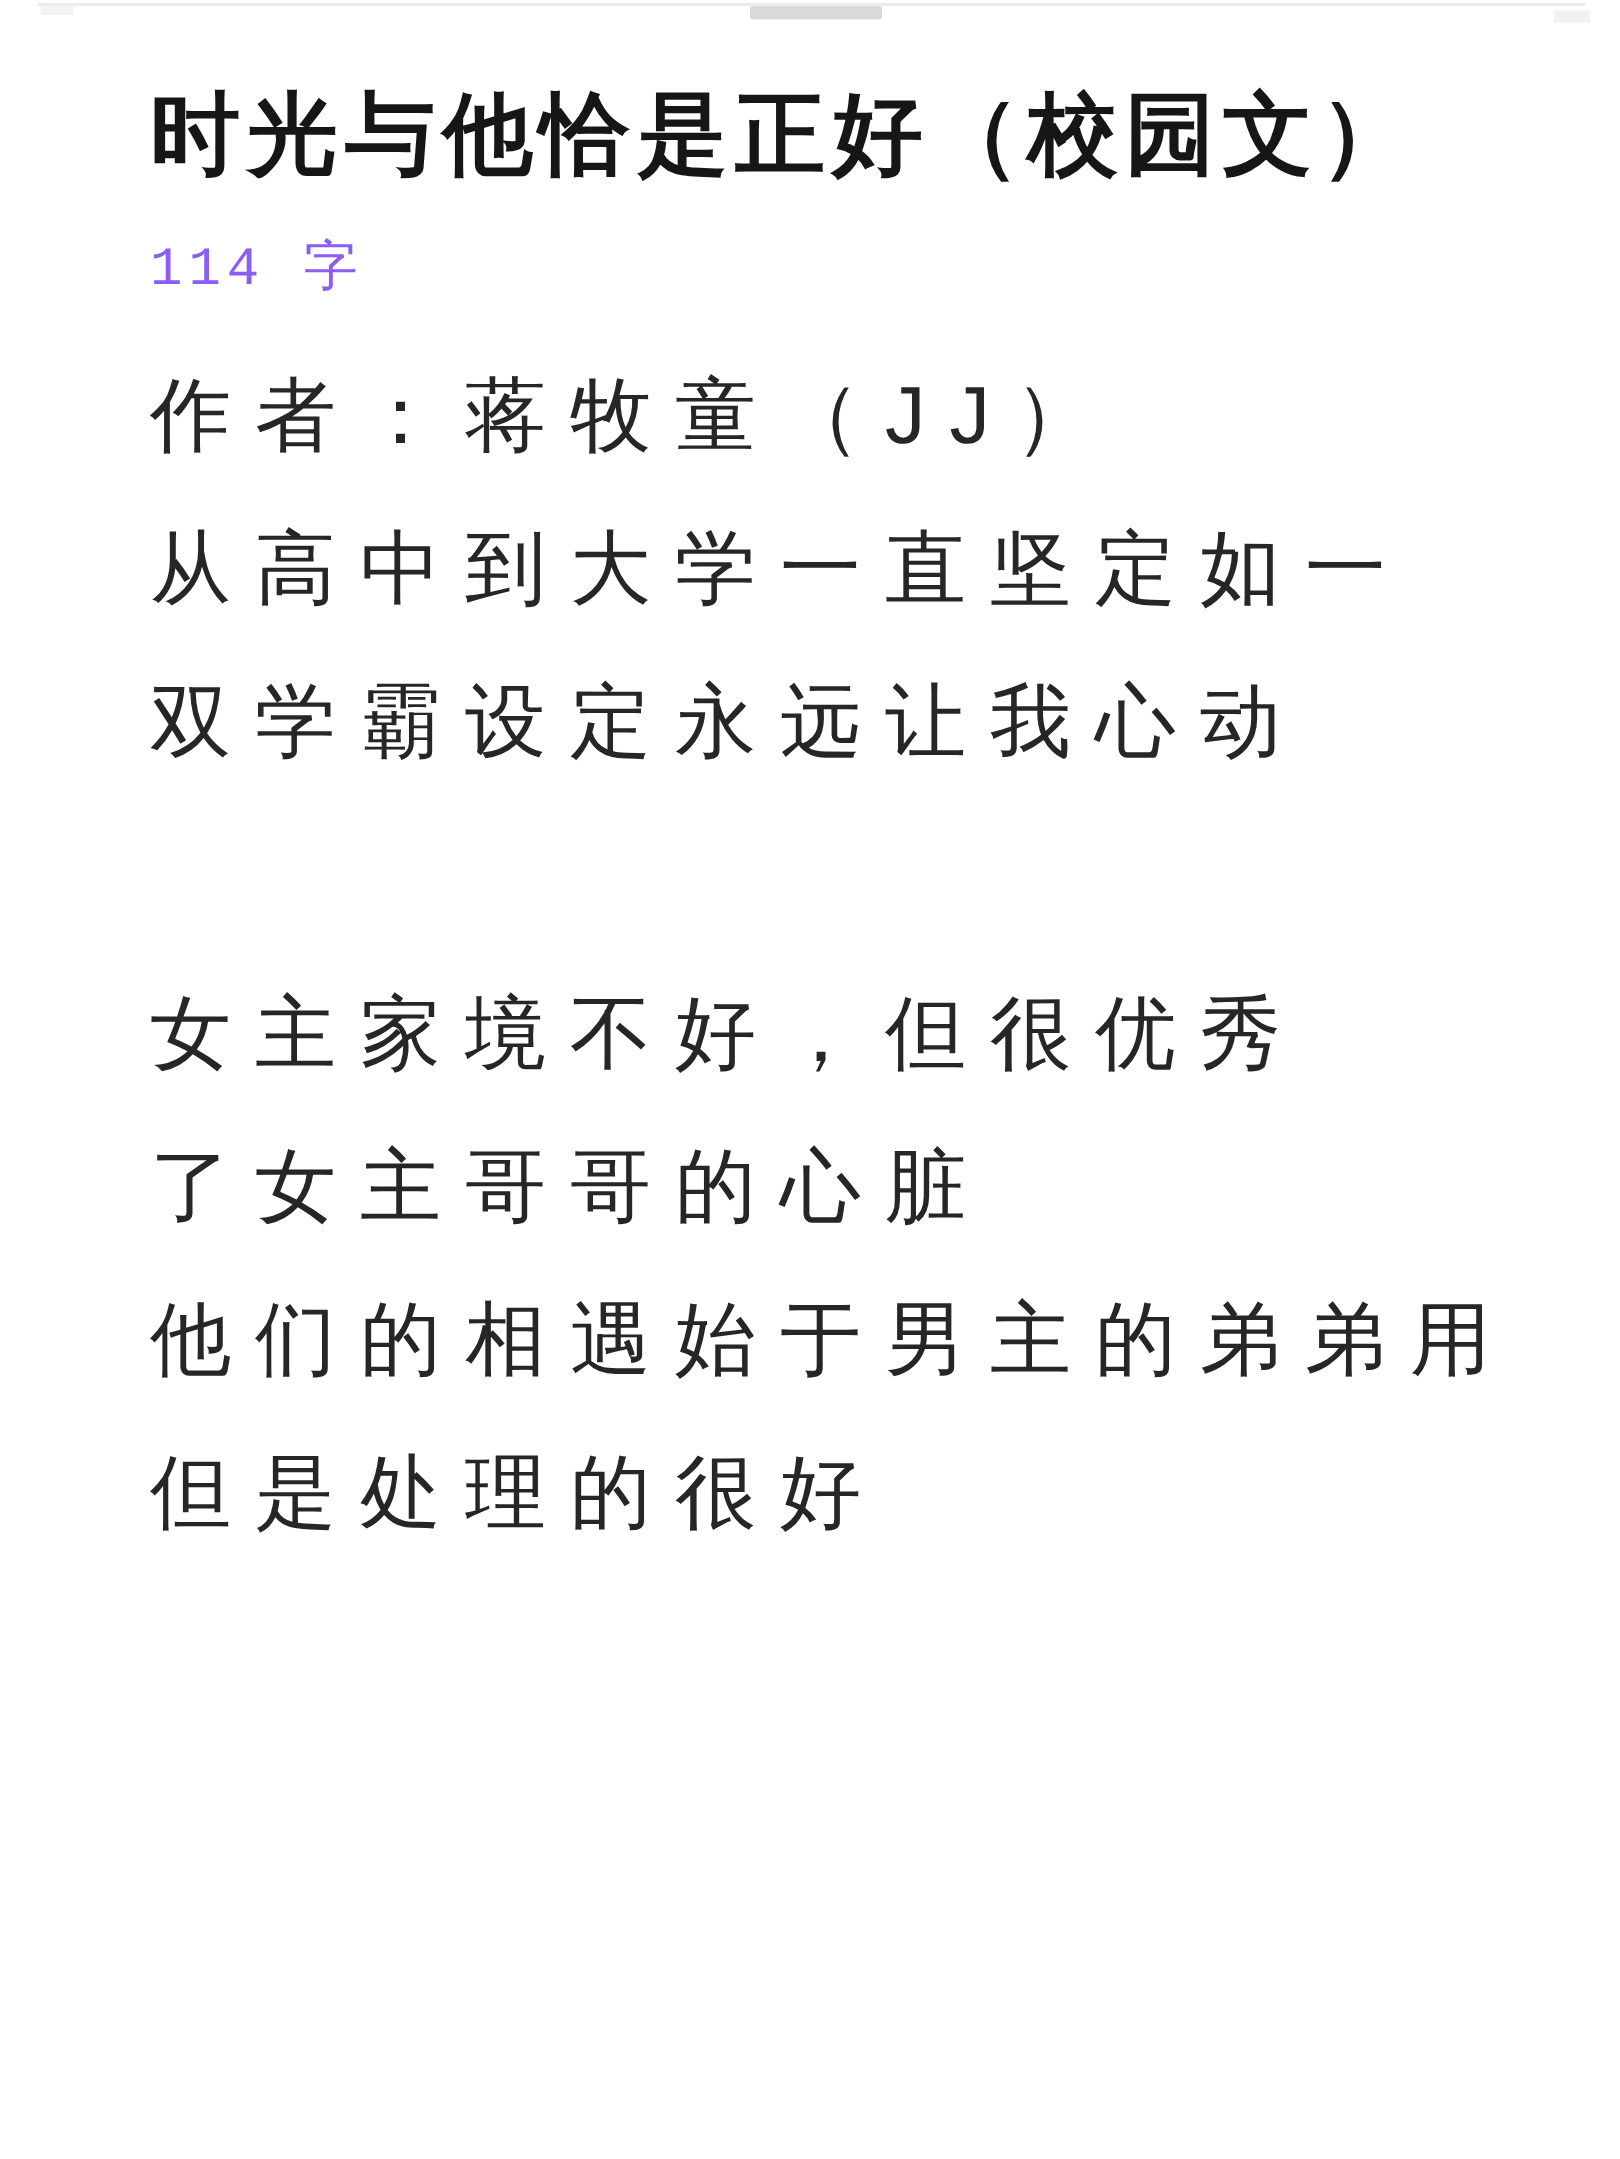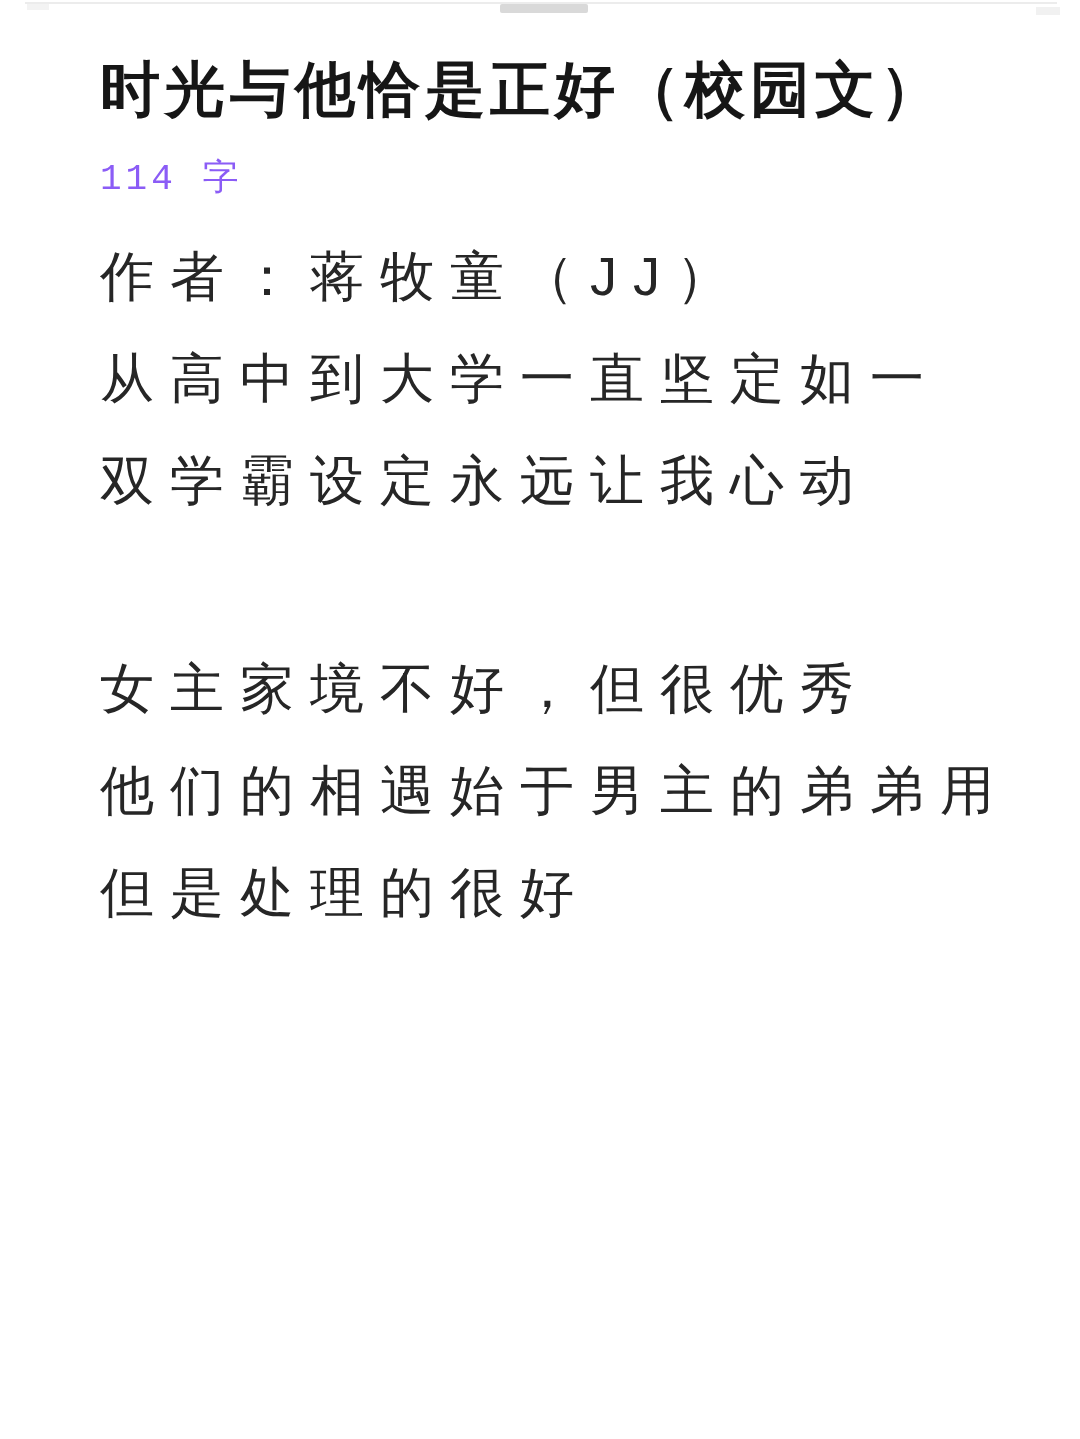--- a/index.html
+++ b/index.html
@@ -110,18 +110,19 @@
     <div class="lines">
       <div class="text-line">作者：蒋牧童（JJ）</div>
       <div class="text-line">从高中到大学一直坚定如一</div>
       <div class="text-line">双学霸设定永远让我心动</div>
     </div>
 
     <div class="block-gap"></div>
 
     <div class="lines">
       <div class="text-line">女主家境不好，但很优秀</div>
+      <div class="text-line">了女主哥哥的心脏</div>
       <div class="text-line">他们的相遇始于男主的弟弟用</div>
       <div class="text-line">但是处理的很好</div>
     </div>
 
   </div>
 </div>
 
 </body></html>

